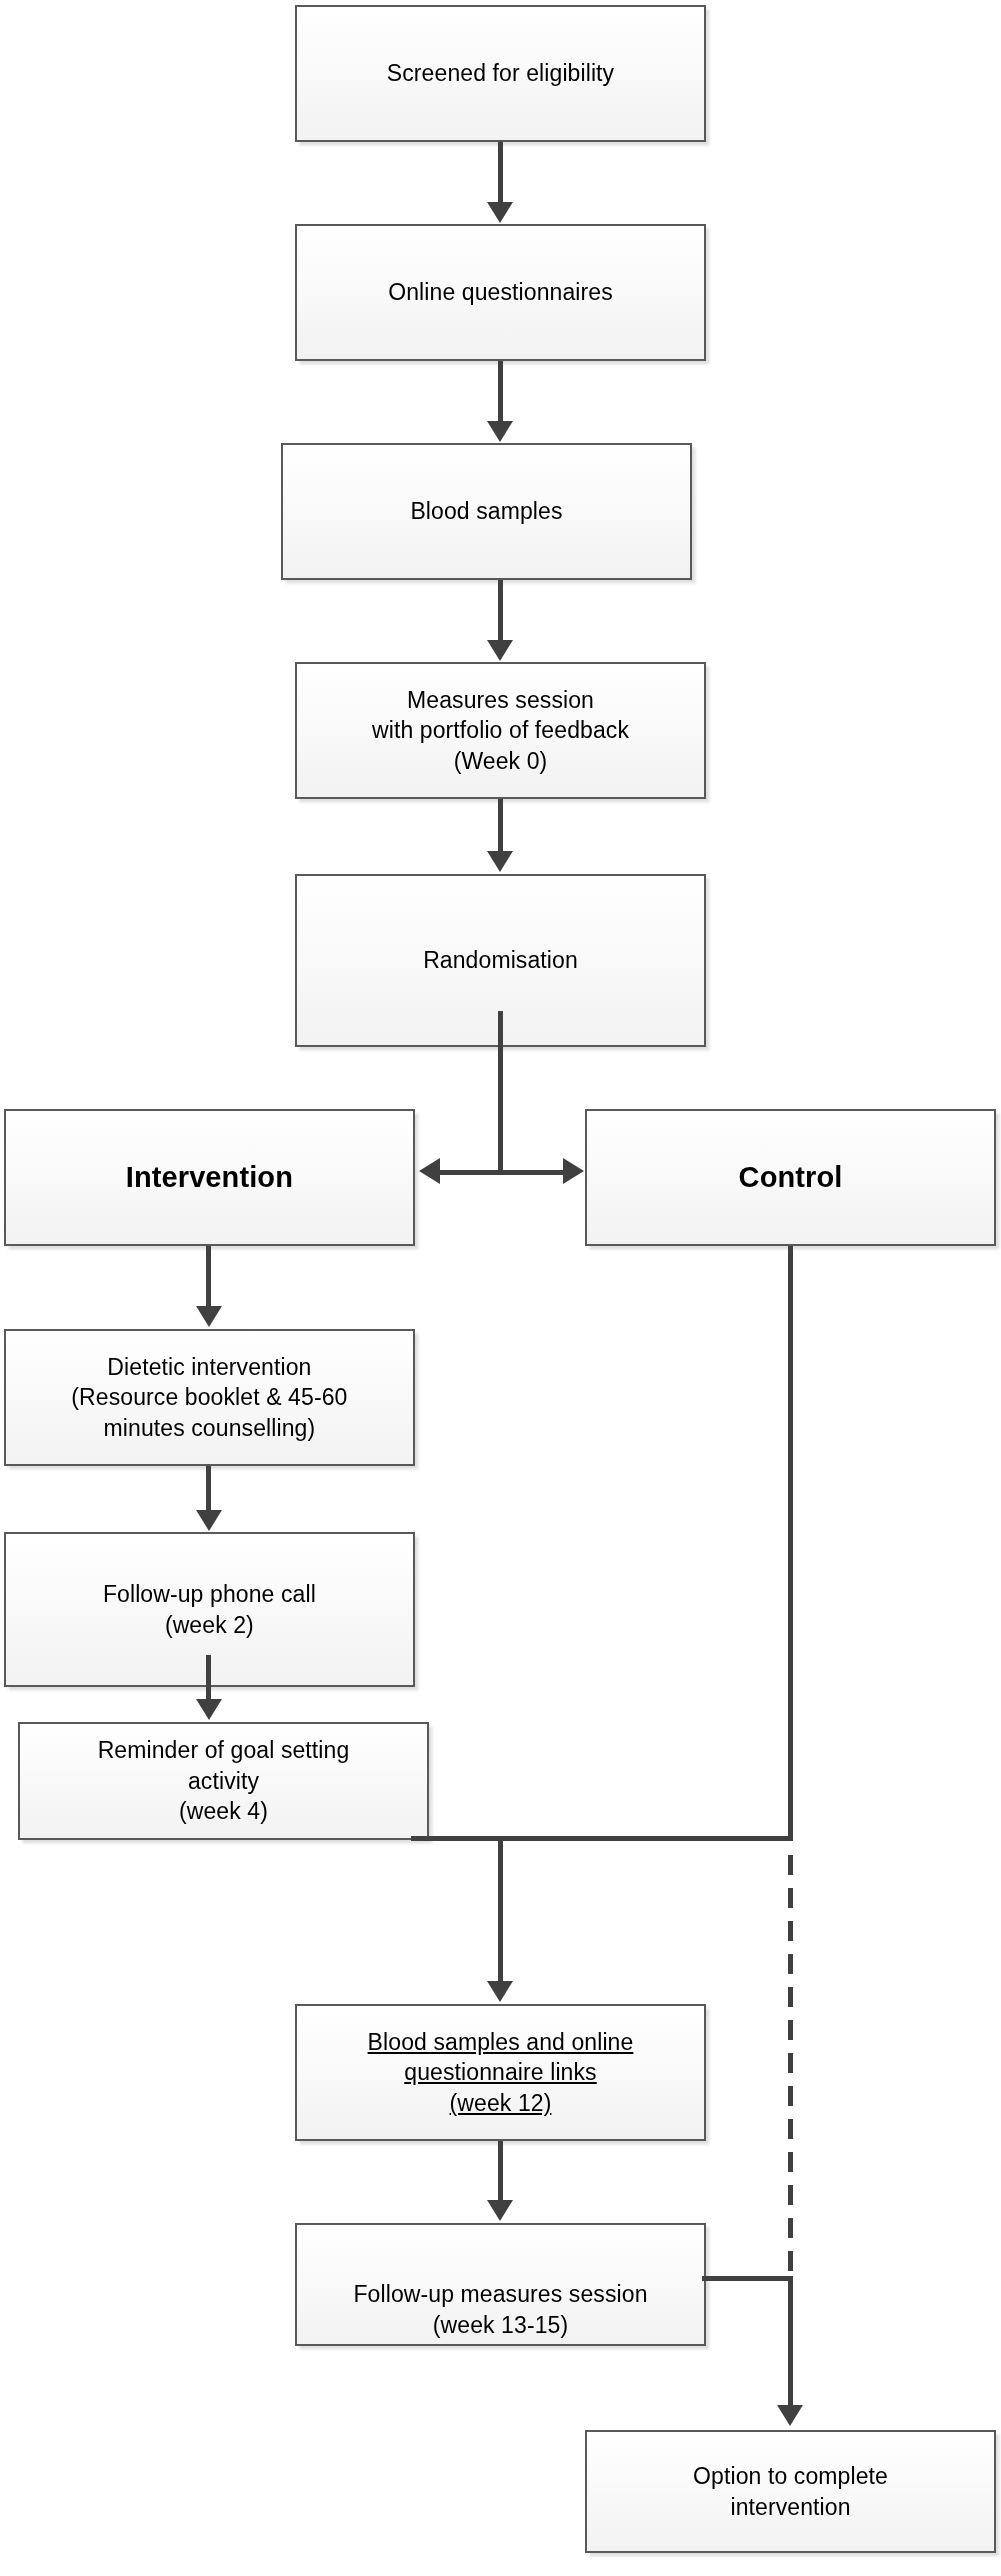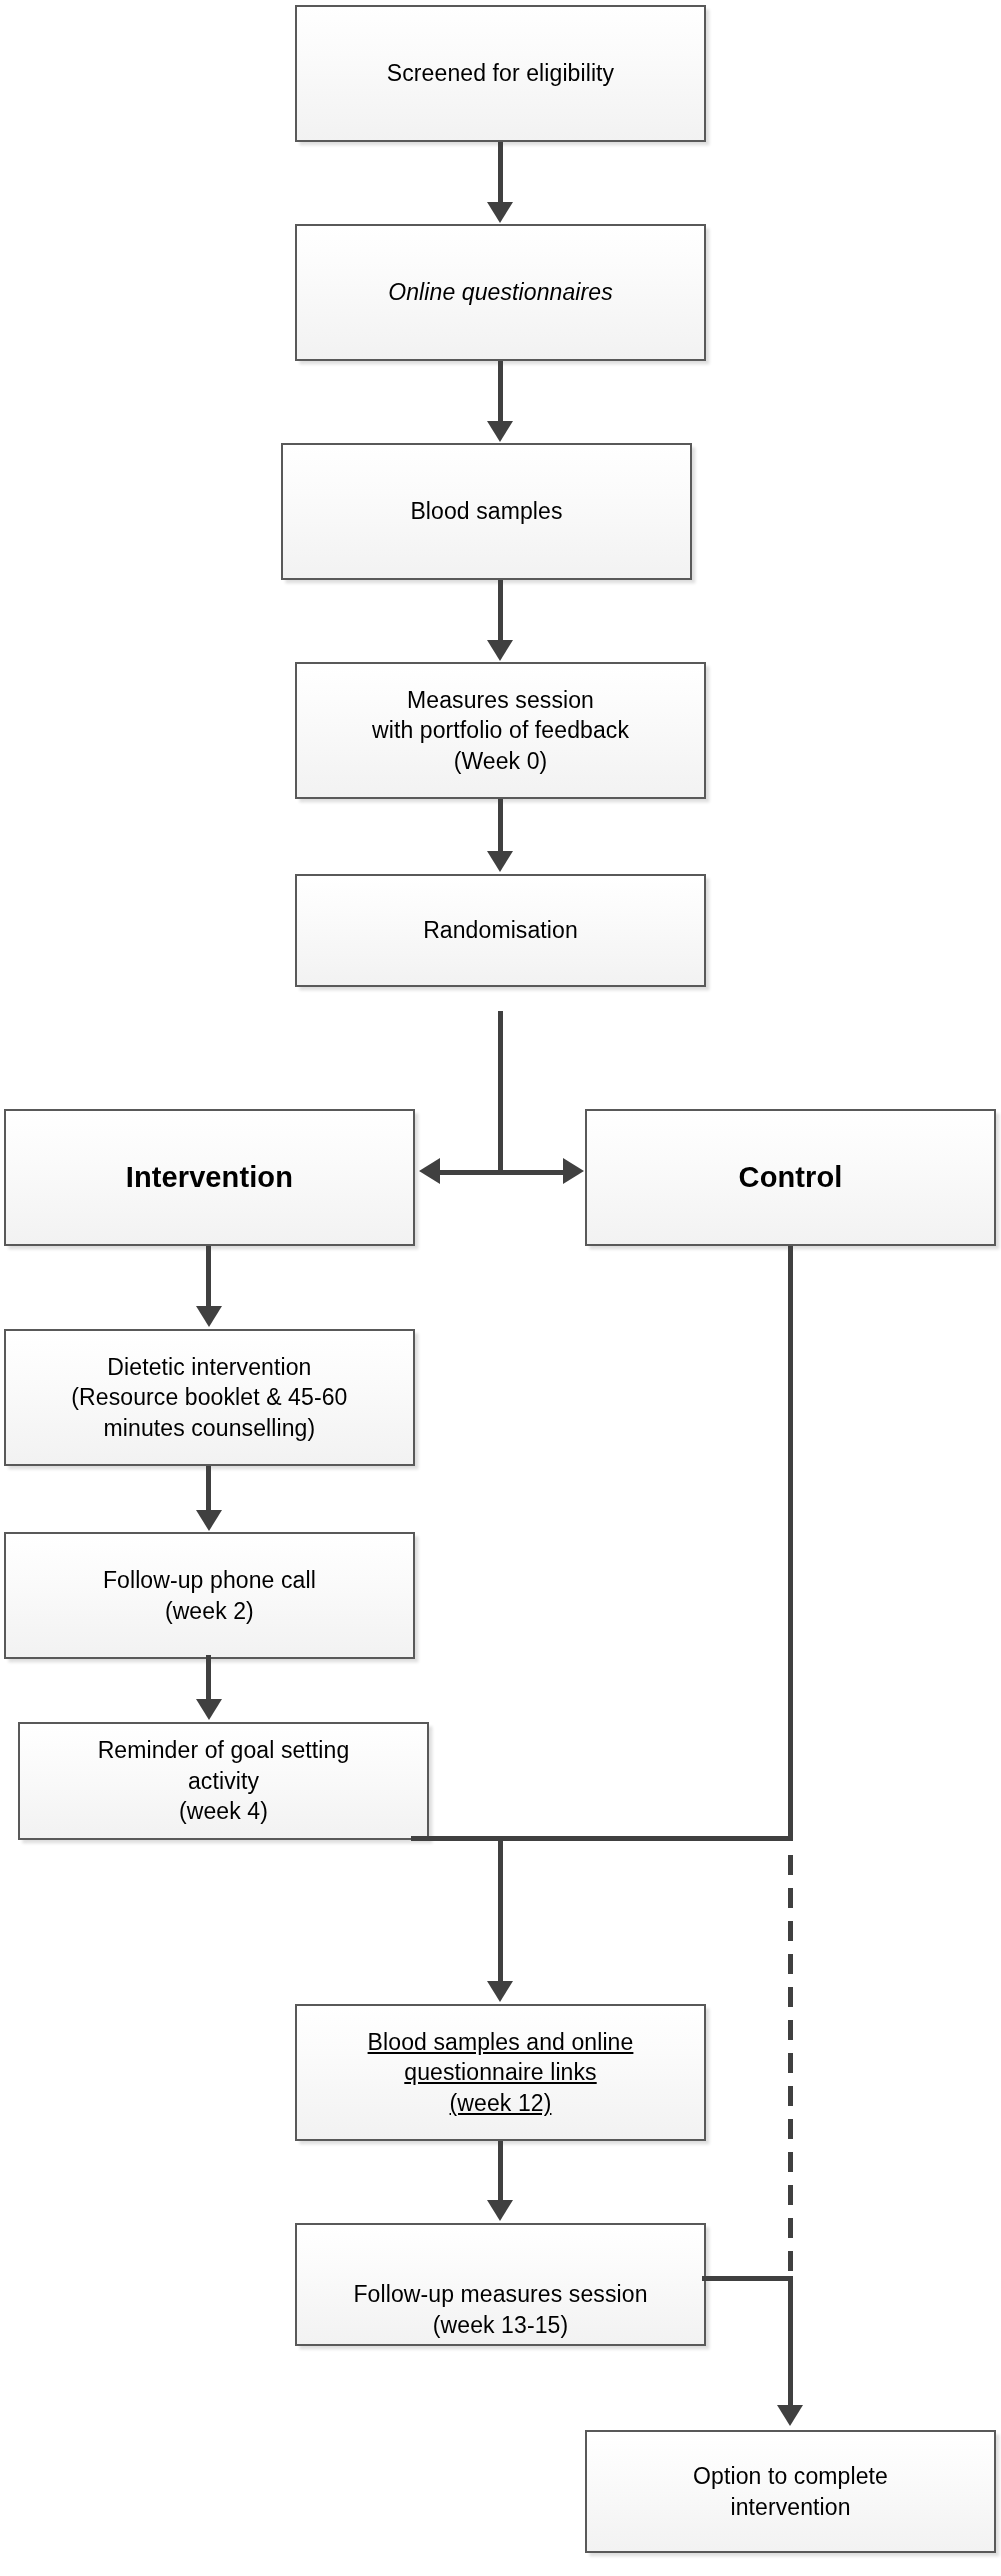--- a/index.html
+++ b/index.html
@@ -94,21 +94,21 @@
 
 <div id="canvas">
 
   <div class="node" style="left:295px; top:4.9px; width:411px; height:137px;">
     <span class="txt">Screened for eligibility</span>
   </div>
 
   <div class="vline" style="left:498px; top:142px; height:65px;"></div>
   <div class="arrow-down" style="left:487px; top:202px;"></div>
 
-  <div class="node" style="left:295px; top:224px; width:411px; height:137px;font-style:italic;">
+  <div class="node" style="left:295px; top:224px; width:411px; height:137px;">
     <span class="txt">Online questionnaires</span>
   </div>
 
   <div class="vline" style="left:498px; top:361px; height:65px;"></div>
   <div class="arrow-down" style="left:487px; top:421px;"></div>
 
   <div class="node" style="left:281px; top:443px; width:411px; height:137px;">
     <span class="txt">Blood samples</span>
   </div>
 
@@ -117,21 +117,21 @@
 
   <div class="node" style="left:295px; top:662px; width:411px; height:137px;">
     <span class="txt">Measures session
 with portfolio of  feedback
 (Week 0)</span>
   </div>
 
   <div class="vline" style="left:498px; top:799px; height:57px;"></div>
   <div class="arrow-down" style="left:487px; top:851px;"></div>
 
-  <div class="node" style="left:295px; top:874px; width:411px; height:113px;">
+  <div class="node" style="left:295px; top:874px; width:411px; height:173px;">
     <span class="txt">Randomisation</span>
   </div>
 
   <div class="vline" style="left:498px; top:1011px; height:162px;"></div>
 
   <div class="hline" style="left:440px; top:1170px; width:61px;"></div>
   <div class="hline" style="left:498px; top:1170px; width:65px;"></div>
   <div class="arrow-left" style="left:419px; top:1158px;"></div>
   <div class="arrow-right" style="left:563px; top:1158px;"></div>
 
@@ -148,21 +148,21 @@
 
   <div class="node" style="left:3.9px; top:1329px; width:411px; height:137px;">
     <span class="txt">Dietetic intervention
 (Resource booklet &amp; 45-60
 minutes counselling)</span>
   </div>
 
   <div class="vline" style="left:206px; top:1466px; height:49px;"></div>
   <div class="arrow-down" style="left:196px; top:1510px;"></div>
 
-  <div class="node" style="left:3.9px; top:1532px; width:411px; height:127px;">
+  <div class="node" style="left:3.9px; top:1532px; width:411px; height:155px;">
     <span class="txt">Follow-up phone call
 (week 2)</span>
   </div>
 
   <div class="vline" style="left:206px; top:1655px; height:49px;"></div>
   <div class="arrow-down" style="left:196px; top:1699px;"></div>
 
   <div class="node" style="left:18px; top:1722px; width:411px; height:118px;">
     <span class="txt">Reminder of goal setting
 activity

